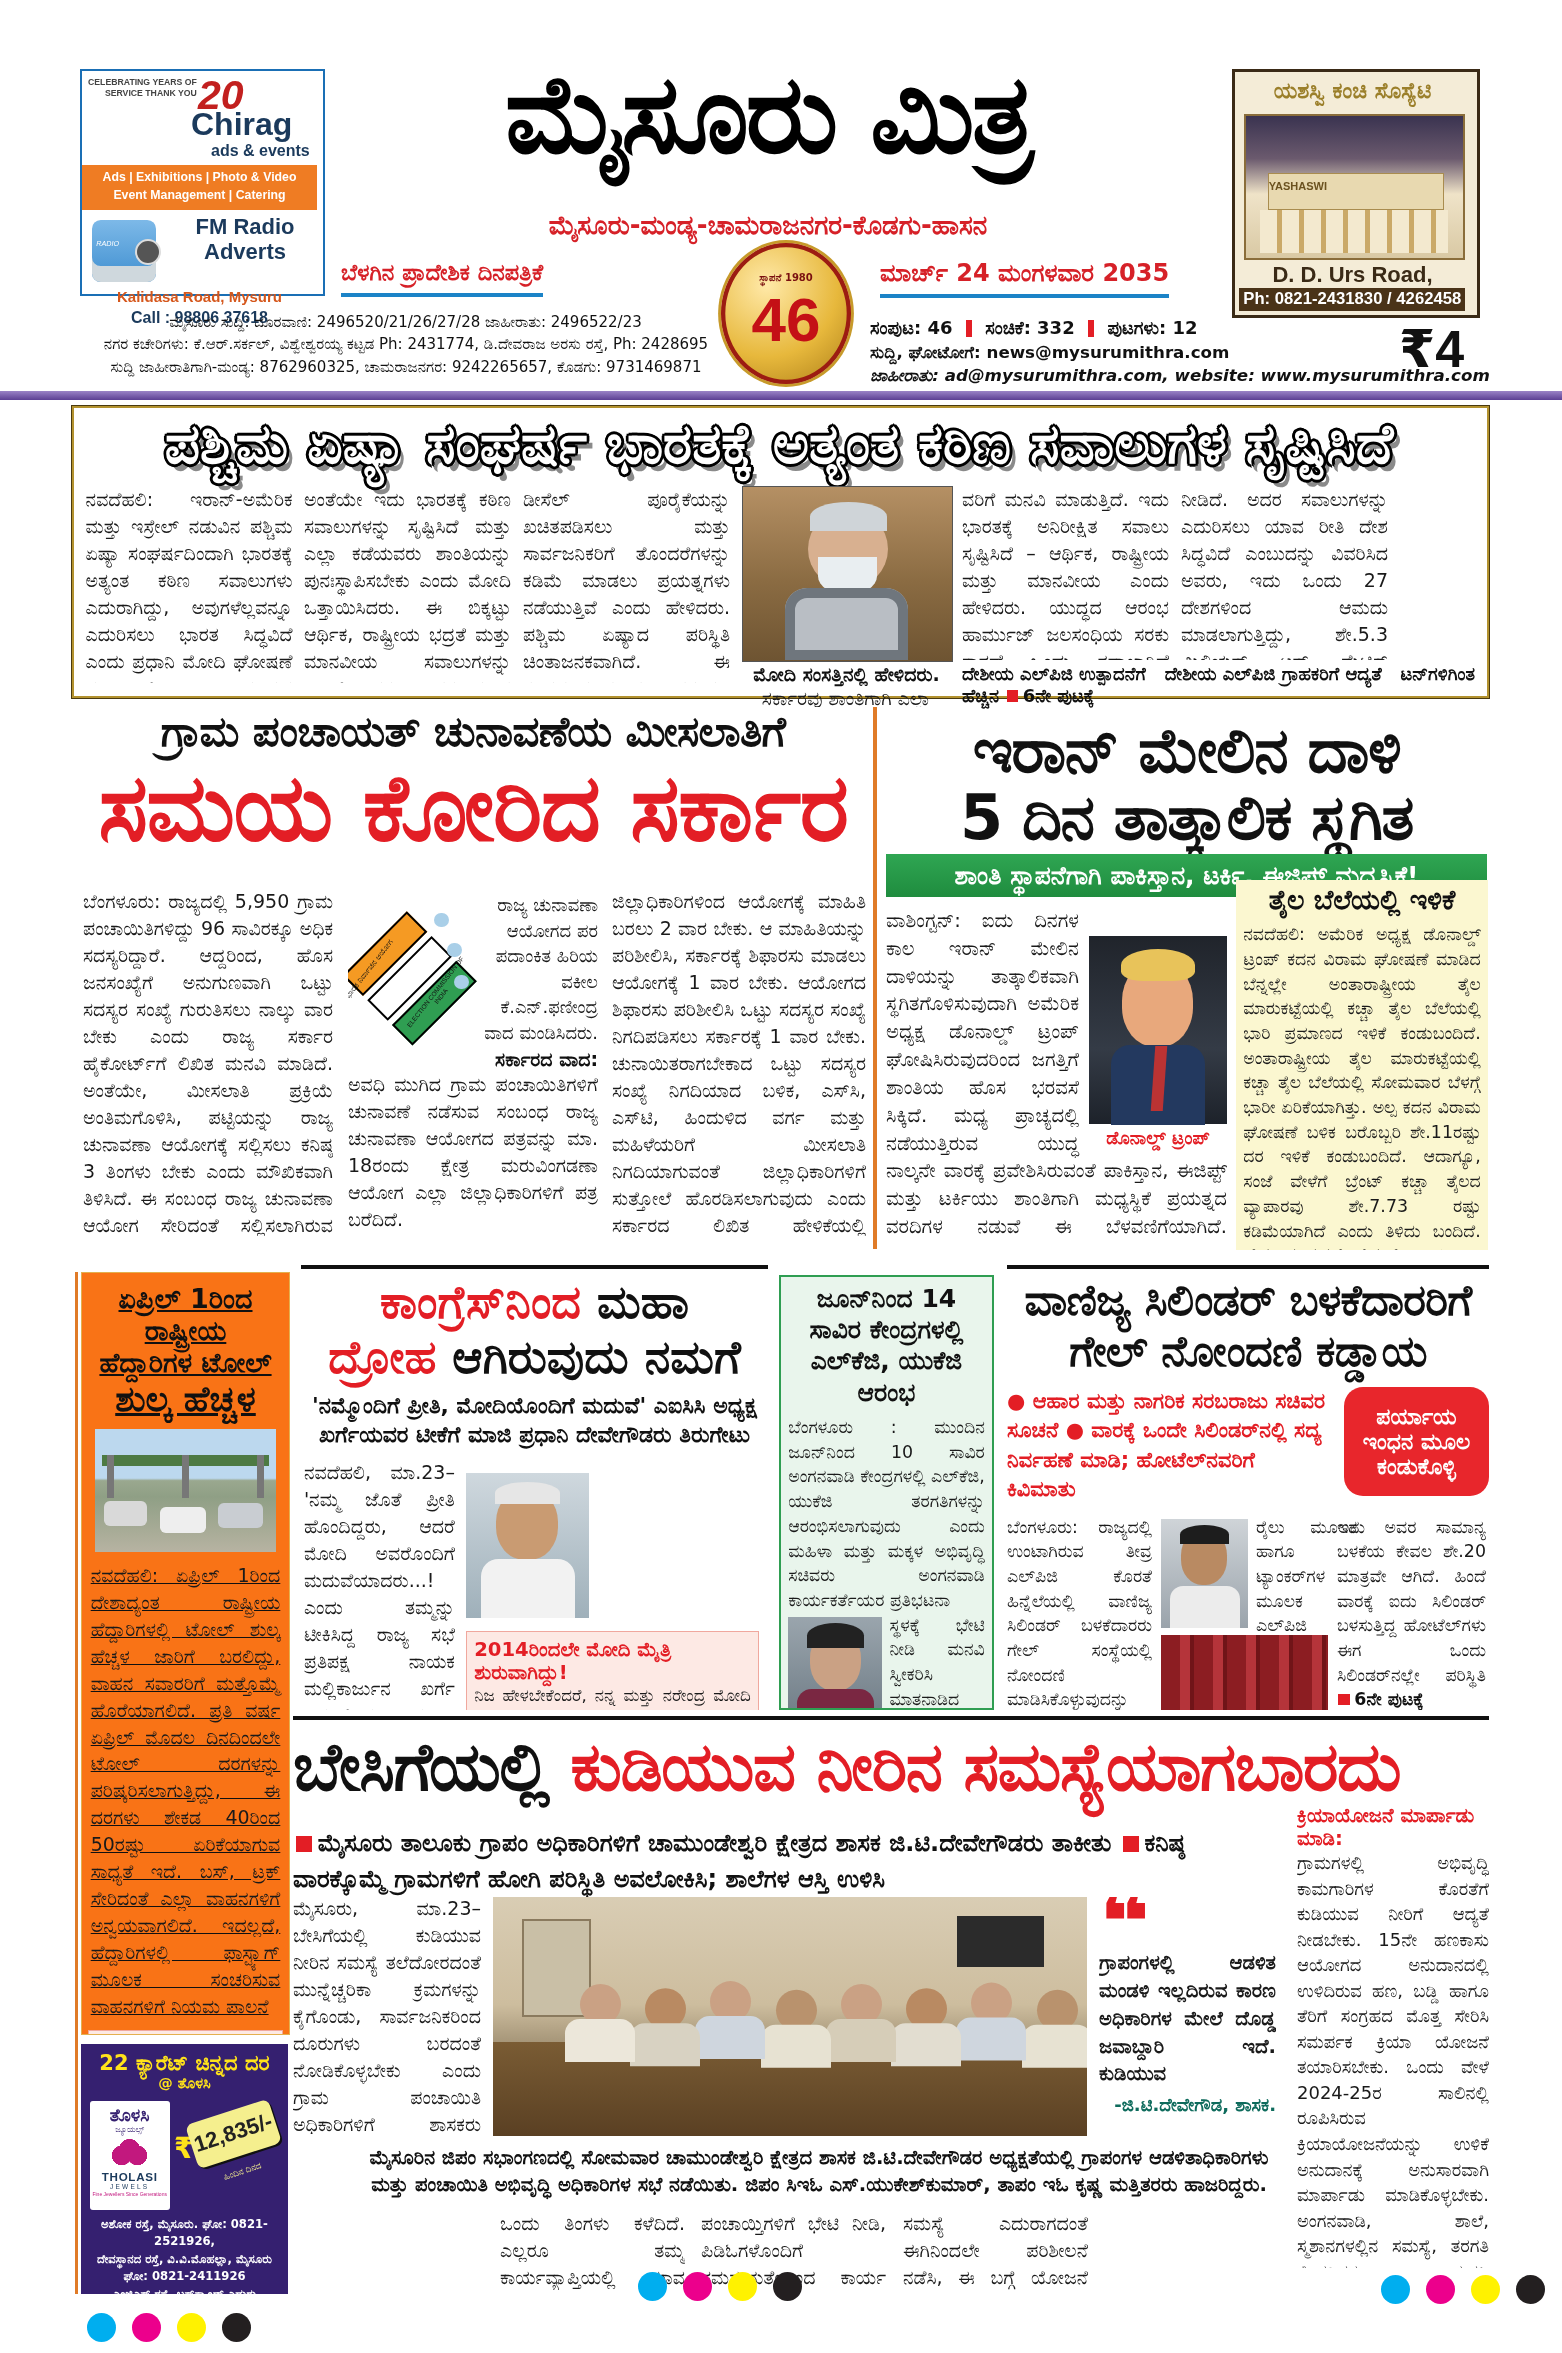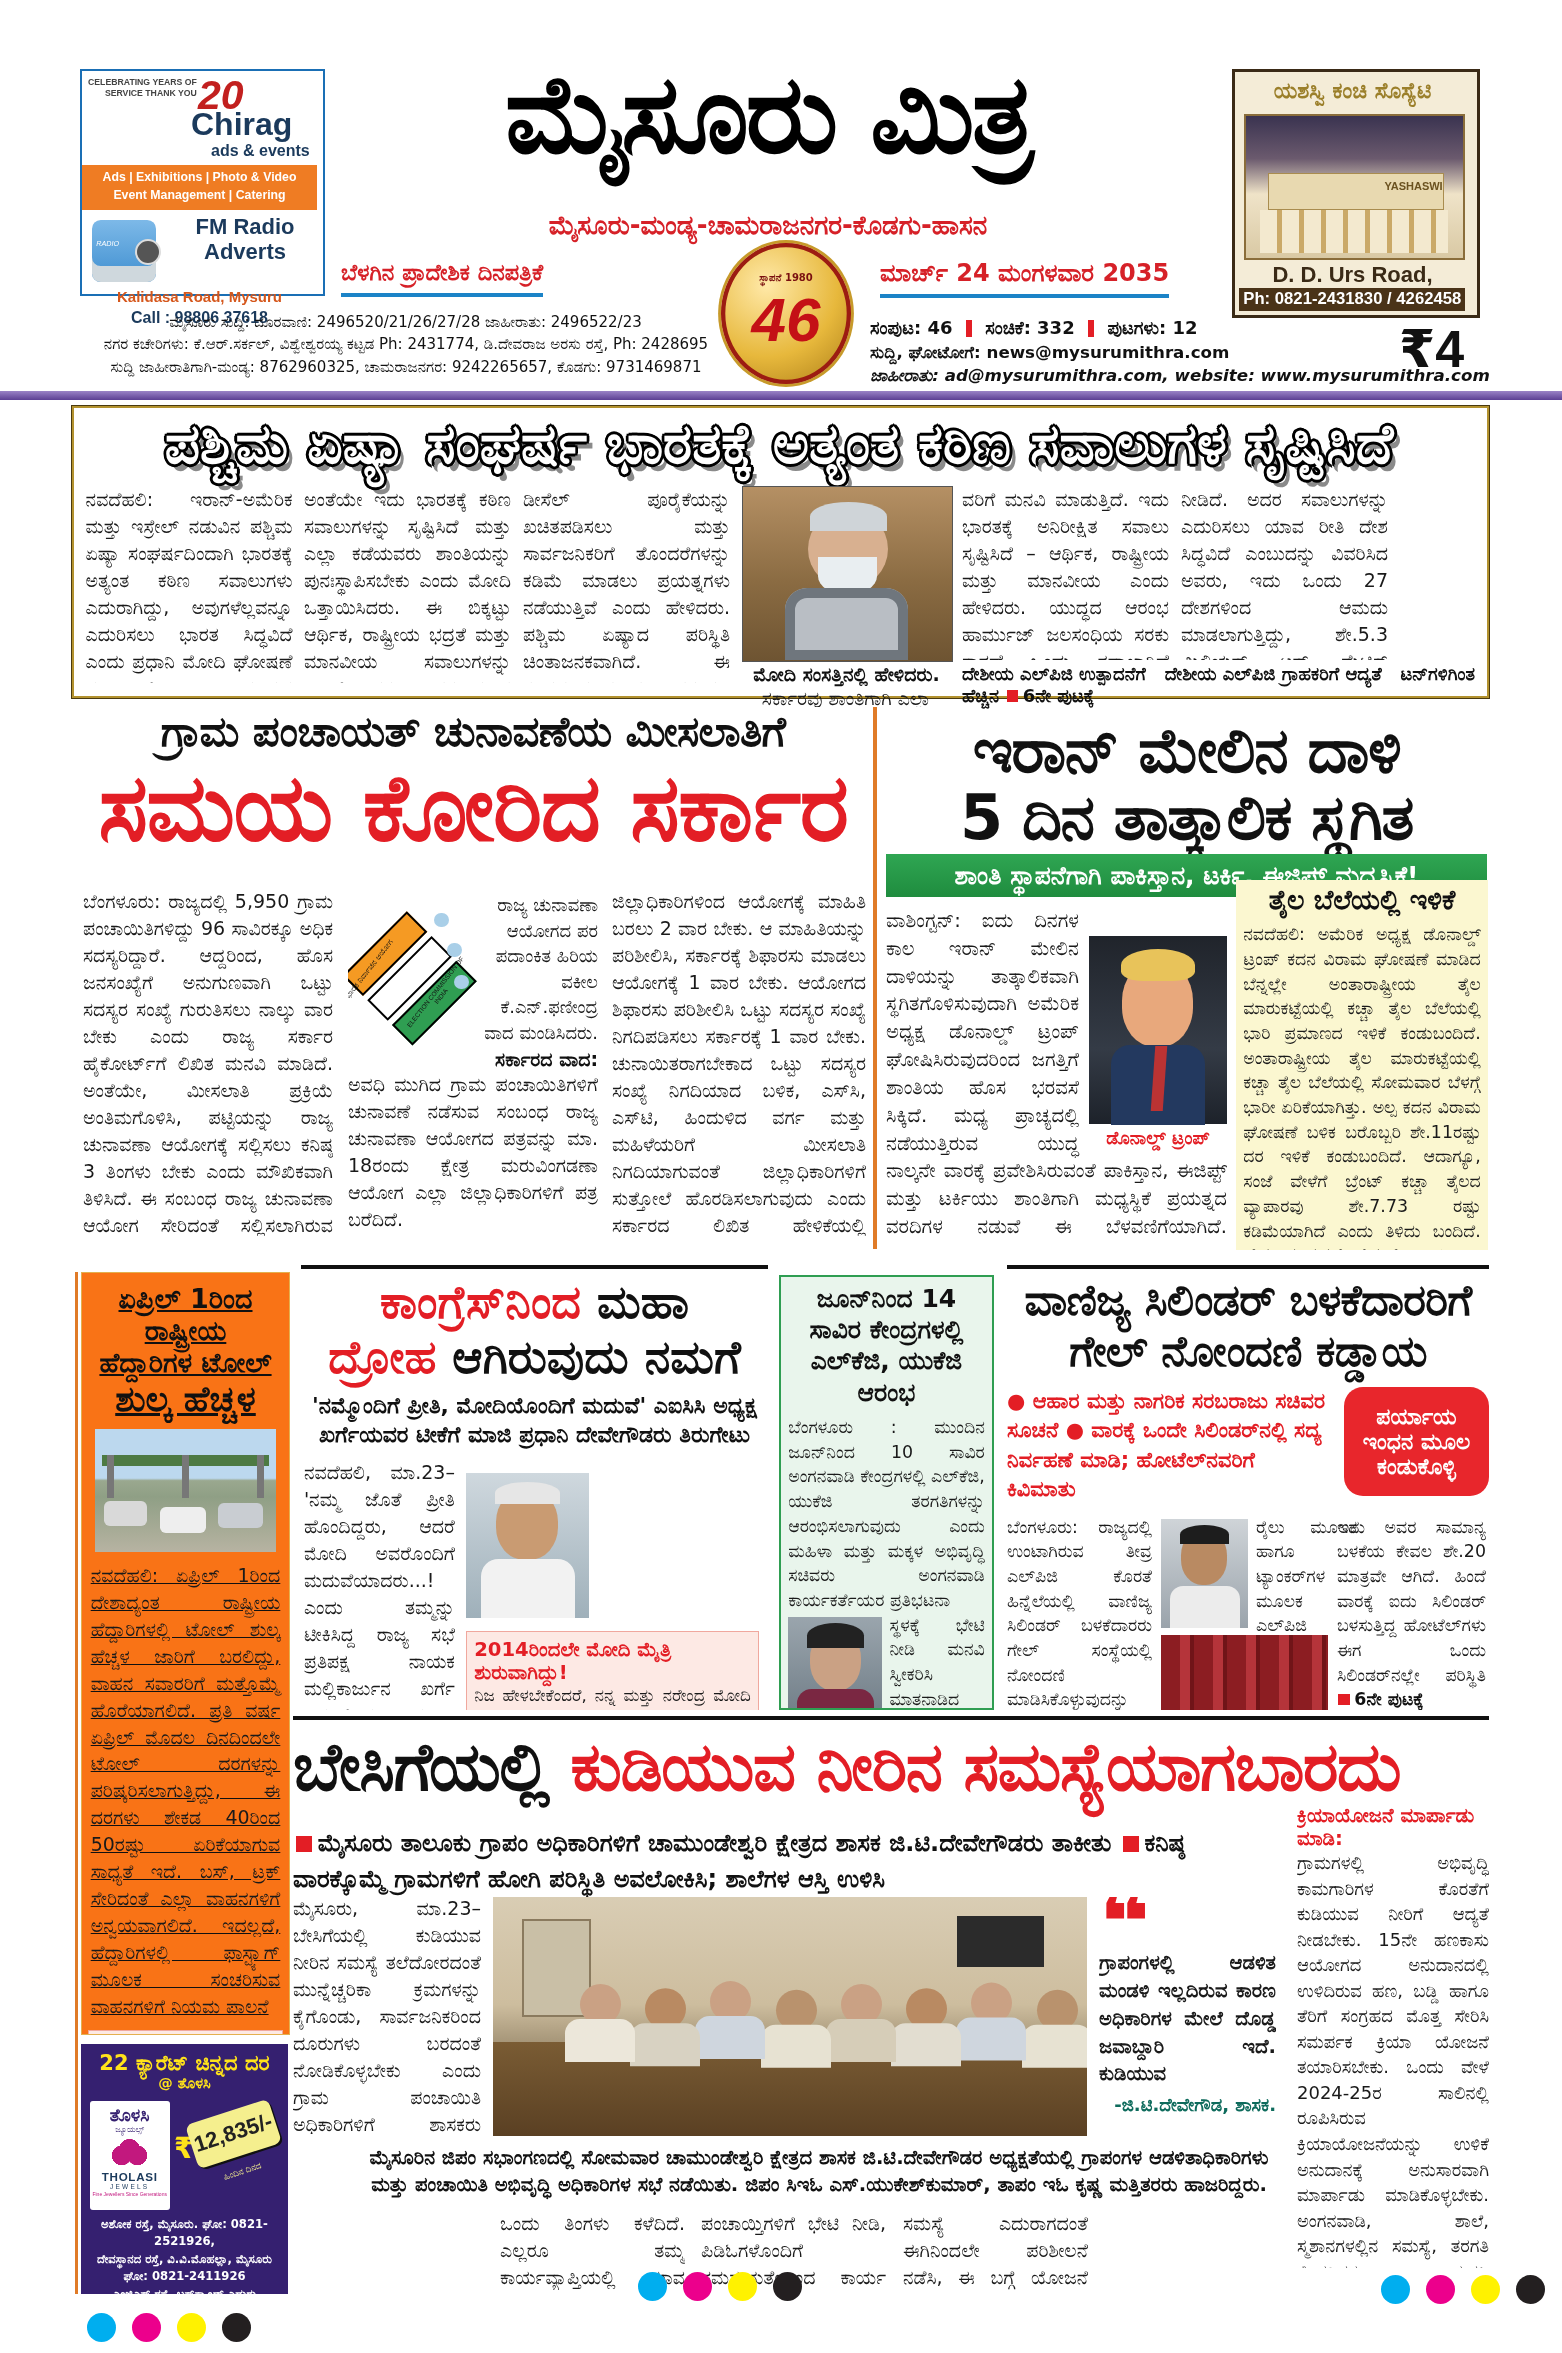--- a/index.html
+++ b/index.html
@@ -14,21 +14,21 @@
   .jump{color:#111;font-weight:bold;}
   .sq{display:inline-block;width:16px;height:16px;background:#e31e25;margin:0 5.8px -1.4px 2.9px;}
   .sq-s{display:inline-block;width:11.6px;height:11.6px;background:#e31e25;margin:0 4.3px 0 1.4px;}
   .rule{background:#111;}
   .orangerule{background:#e07b28;}
   
   .mast-title{font-weight:900;color:#000;letter-spacing:-2.9px;}
   .red-u{color:#d62128;font-weight:bold;border-bottom:4.3px solid #1b83c7;padding-bottom:7.2px;}
   .badge{border-radius:50%;background:radial-gradient(circle at 35% 30%,#ffe9a8,#e7b83c 55%,#a97b16);
          box-shadow:0 0 0 2.9px #c79a2a, inset 0 0 0 4.3px #9c1c12;display:flex;align-items:center;justify-content:center;flex-direction:column;}
-  .badge-num{color:#c41016;font-weight:900;font-style:italic;}
+  .badge-num{color:#c41016;font-weight:900;}
   
   .leadbox{border:2.9px solid #b3922f;outline:1.4px solid #4a3a10;background:#fff;}
   .outline-head{color:#fff;font-weight:900;
     text-shadow:-2.2px -2.2px 0 #000,2.2px -2.2px 0 #000,-2.2px 2.2px 0 #000,2.2px 2.2px 0 #000,
                 -2.9px 0 0 #000,2.9px 0 0 #000,0 -2.9px 0 #000,0 2.9px 0 #000,5.8px 6.5px 0 #8a8a8a;}
   .photo{overflow:hidden;position:relative;}
   .cap{font-weight:bold;font-size:19px;}
   
   .greenstrap{background:linear-gradient(#2fa653,#1f8c3e);color:#fff;font-weight:bold;display:flex;align-items:center;justify-content:center;}
   .yellowbox{background:#fbf7d0;}
@@ -70,21 +70,21 @@
   <div class="abs kn red-u" style="left:880px;top:259px;font-size:24px;">ಮಾರ್ಚ್ 24 ಮಂಗಳವಾರ 2035</div>
 
   <div class="abs badge" style="left:721px;top:243px;width:130px;height:141px;">
     <div class="kn" style="font-size:10px;color:#7a1010;font-weight:bold;">ಸ್ಥಾಪನೆ 1980</div>
     <div class="badge-num" style="font-size:62px;">46</div>
   </div>
 
   <div class="abs" style="left:1232px;top:69px;width:242px;height:243px;border:3.6px solid #3a2a16;background:#f4ecd7;">
     <div class="abs kn" style="left:0;top:5.8px;width:235px;text-align:center;font-size:22px;font-weight:bold;color:#9b7f2a;">ಯಶಸ್ವಿ ಕಂಚಿ ಸೊಸ್ಯೆಟಿ</div>
     <div class="abs" style="left:8.7px;top:42px;width:217px;height:142px;border:2.2px solid #8a6d3a;background:linear-gradient(#3a3350 0%,#6b5a6e 30%,#efe3c8 55%,#d9c9a4 100%);">
-      <div class="abs" style="left:22px;top:57px;width:174px;height:29px;background:#e8d9b0;border:1.4px solid #a98c4f;text-align:right;font-size:11px;color:#6b5220;font-weight:bold;padding-top:5.8px;">YASHASWI</div>
+      <div class="abs" style="left:22px;top:57px;width:174px;height:29px;background:#e8d9b0;border:1.4px solid #a98c4f;text-align:left;font-size:11px;color:#6b5220;font-weight:bold;padding-top:5.8px;">YASHASWI</div>
       <div class="abs" style="left:14.5px;top:94px;width:188px;height:43px;background:repeating-linear-gradient(90deg,#f3e9cf 0 17.4px,#caa968 17.4px 22px);"></div>
     </div>
     <div class="abs" style="left:0;top:190px;width:235px;text-align:center;font-size:22px;font-weight:bold;color:#3a2a16;">D. D. Urs Road, MYSORE</div>
     <div class="abs" style="left:4.3px;top:216px;width:226px;height:22px;background:#4a3category:none;background:#4a3318;color:#fff;text-align:center;font-size:16.7px;font-weight:bold;padding-top:1.4px;">Ph: 0821-2431830 / 4262458</div>
   </div>
 
   <div class="abs kn" style="left:94px;top:313px;width:623px;font-size:15px;text-align:center;">ಮೈಸೂರು ಸುದ್ದಿ: ದೂರವಾಣಿ: 2496520/21/26/27/28 ಜಾಹೀರಾತು: 2496522/23</div>
   <div class="abs kn" style="left:80px;top:335px;width:652px;font-size:15px;text-align:center;">ನಗರ ಕಚೇರಿಗಳು: ಕೆ.ಆರ್.ಸರ್ಕಲ್, ವಿಶ್ವೇಶ್ವರಯ್ಯ ಕಟ್ಟಡ Ph: 2431774, ಡಿ.ದೇವರಾಜ ಅರಸು ರಸ್ತೆ, Ph: 2428695</div>
   <div class="abs kn" style="left:87px;top:358px;width:638px;font-size:15px;text-align:center;">ಸುದ್ದಿ ಜಾಹೀರಾತಿಗಾಗಿ-ಮಂಡ್ಯ: 8762960325, ಚಾಮರಾಜನಗರ: 9242265657, ಕೊಡಗು: 9731469871</div>
 

